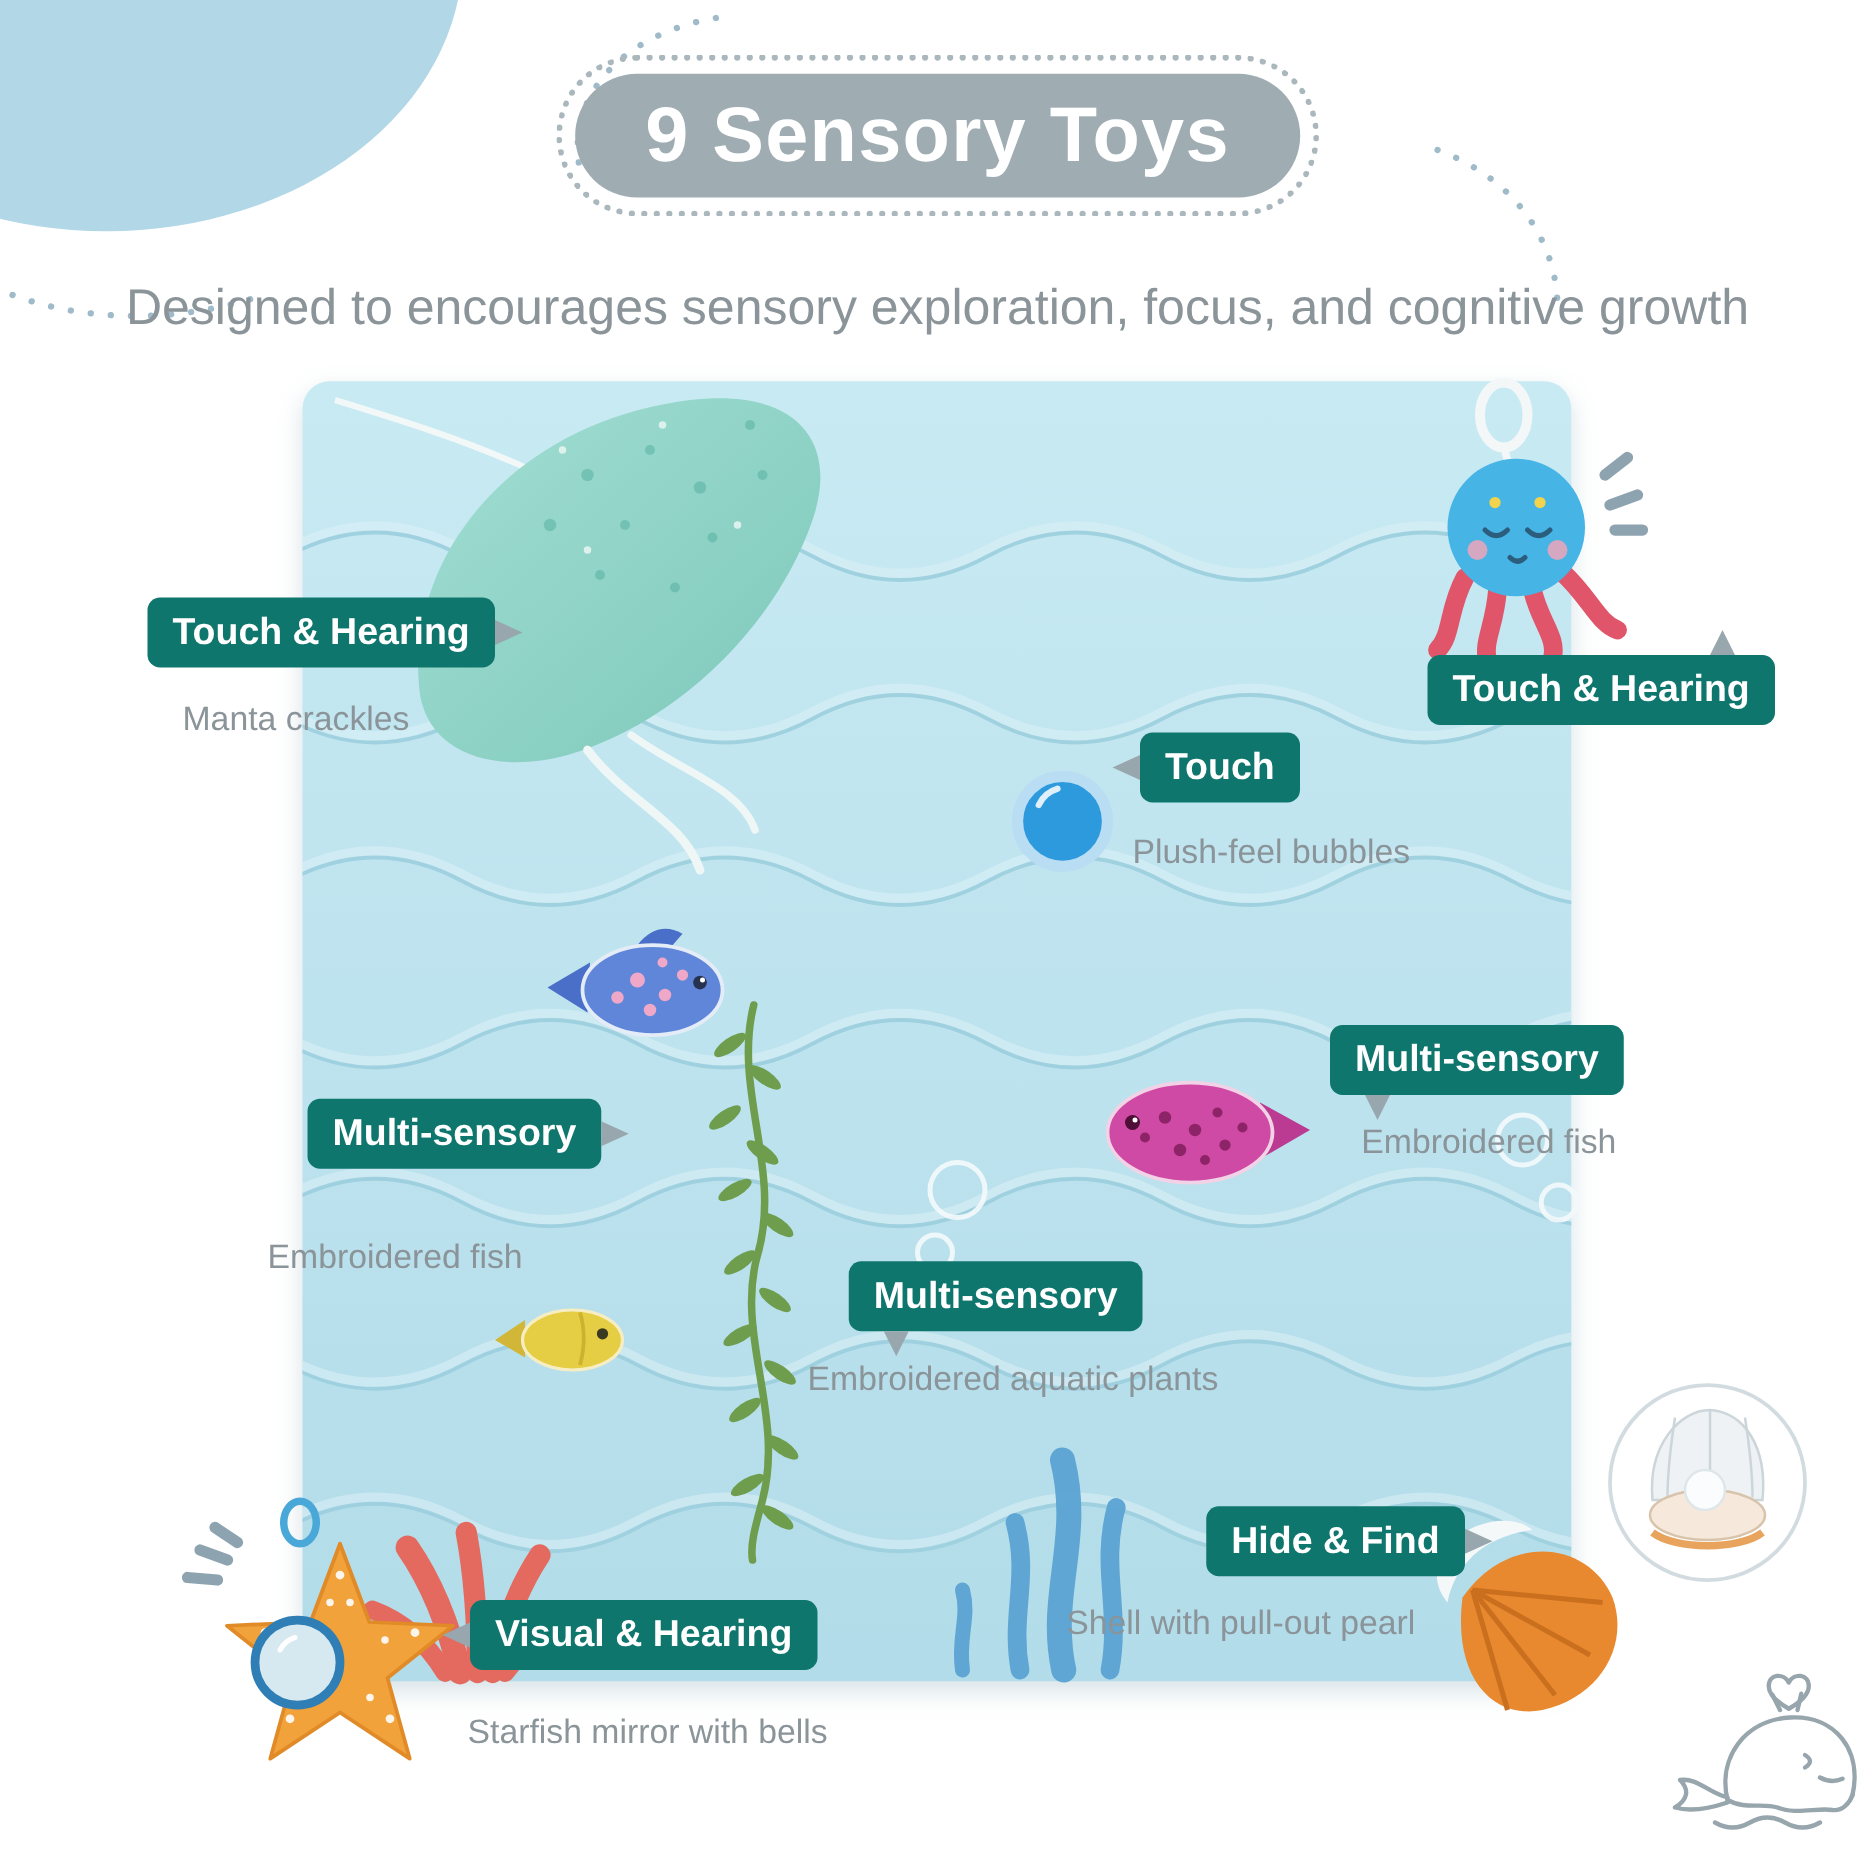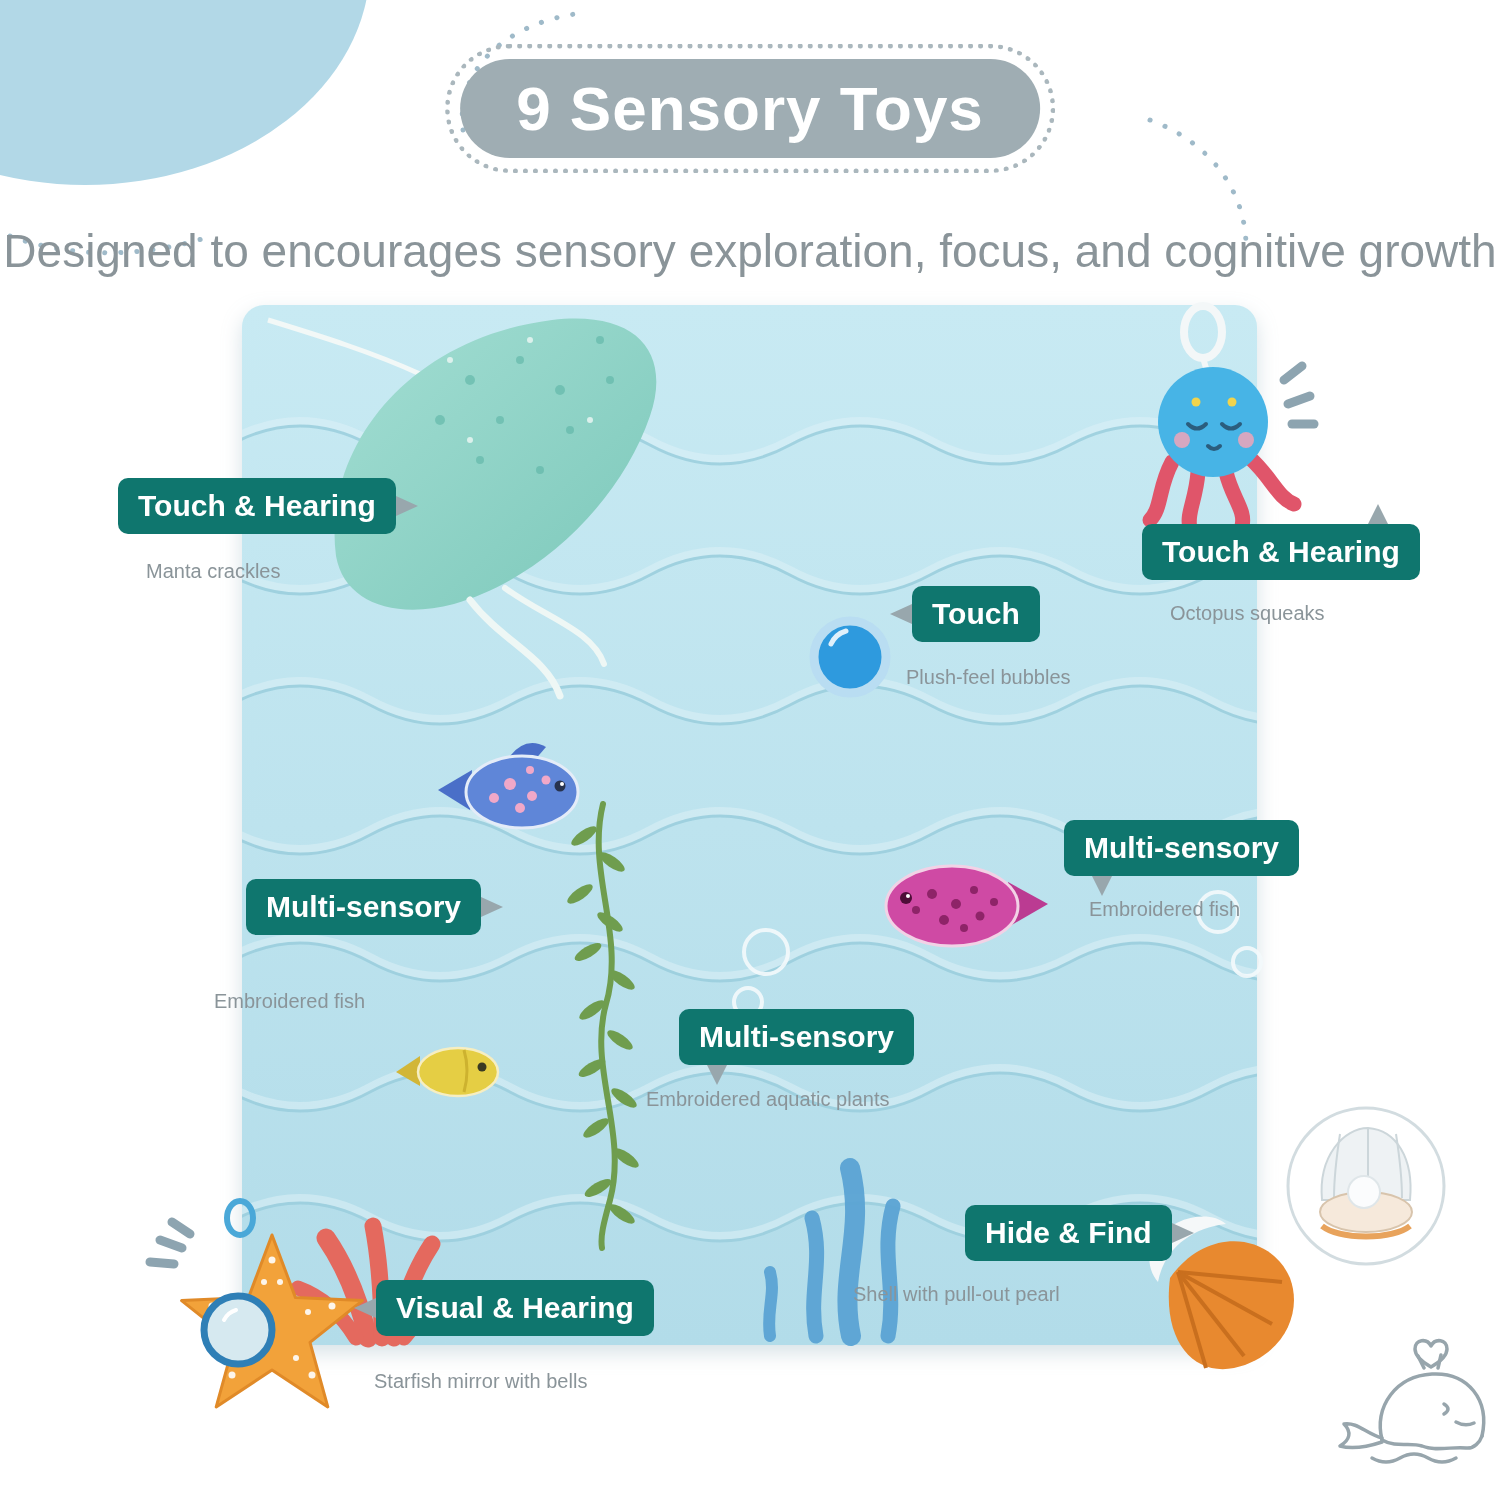--- a/index.html
+++ b/index.html
@@ -7,32 +7,32 @@
         font-family:"Liberation Sans", sans-serif;}
   .scene{position:absolute;left:0;top:0;width:1500px;height:1500px;}
 
   
   .badge-wrap{position:absolute;top:44px;left:50%;transform:translateX(-50%);
               border:5px dotted #aab7bd;border-radius:100px;padding:10px;}
   .badge{background:#9fadb3;color:#fff;border-radius:90px;padding:14px 56px;
          font-size:62px;font-weight:700;letter-spacing:1px;white-space:nowrap;}
 
   .subtitle{position:absolute;top:224px;left:0;width:100%;text-align:center;
-            font-size:46px;color:#8a9499;}
+            font-size:40px;color:#8a9499;}
 
   
   .bubble{position:absolute;background:#0f766e;color:#fff;font-weight:700;font-size:30px;
           line-height:1;padding:13px 20px;border-radius:10px;white-space:nowrap;}
   .bubble::after{content:'';position:absolute;border:10px solid transparent;}
   .tail-right::after{left:100%;top:50%;margin-top:-10px;border-left:22px solid #98a7ad;}
   .tail-left::after{right:100%;top:50%;margin-top:-10px;border-right:22px solid #98a7ad;}
   .tail-bottom-left::after{top:100%;left:28px;border-top:20px solid #98a7ad;}
   .tail-top-right::after{bottom:100%;right:32px;border-bottom:20px solid #98a7ad;}
 
-  .desc{position:absolute;color:#8a9499;font-size:20px;white-space:nowrap;}
+  .desc{position:absolute;color:#8a9499;font-size:27px;white-space:nowrap;}
 </style>
 </head>
 <body>
 
 <div class="page">
 
   <svg class="scene" viewBox="0 0 1500 1500">
     <defs>
       <linearGradient id="matGrad" x1="0" y1="0" x2="0" y2="1">
         <stop offset="0" stop-color="#c8eaf3"></stop>
@@ -277,21 +277,20 @@
 
   <div class="badge-wrap">
     <div class="badge">9 Sensory Toys</div>
   </div>
   <div class="subtitle">Designed to encourages sensory exploration, focus, and cognitive growth</div>
 
   <div class="bubble tail-right" style="left:118px;top:478px;">Touch &amp; Hearing</div>
   <div class="desc" style="left:146px;top:560px;">Manta crackles</div>
 
   <div class="bubble tail-top-right" style="left:1142px;top:524px;">Touch &amp; Hearing</div>
-  <div class="desc" style="left:1170px;top:602px;">Octopus squeaks</div>
 
   <div class="bubble tail-left" style="left:912px;top:586px;">Touch</div>
   <div class="desc" style="left:906px;top:666px;">Plush-feel bubbles</div>
 
   <div class="bubble tail-bottom-left" style="left:1064px;top:820px;">Multi-sensory</div>
   <div class="desc" style="left:1089px;top:898px;">Embroidered fish</div>
 
   <div class="bubble tail-right" style="left:246px;top:879px;">Multi-sensory</div>
   <div class="desc" style="left:214px;top:990px;">Embroidered fish</div>
 

